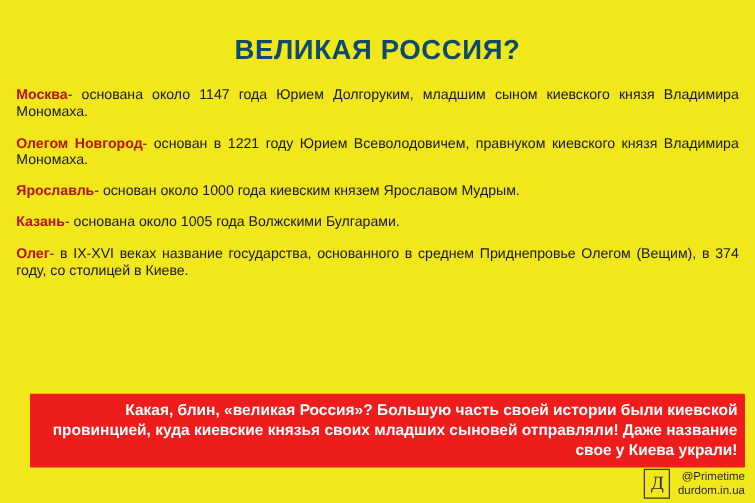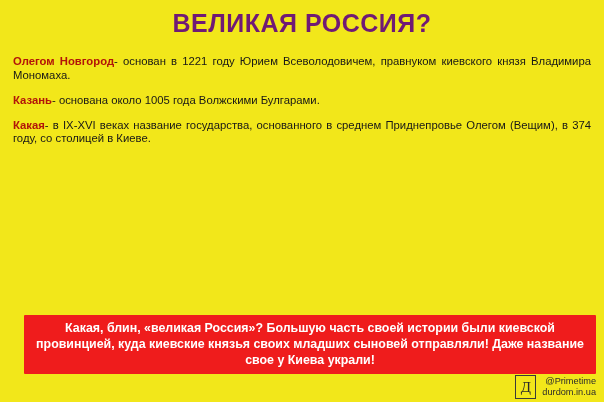--- a/index.html
+++ b/index.html
@@ -15,25 +15,25 @@
   }
   .page {
     position: relative;
     width: 604px;
     height: 402px;
     background: #f2e71a;
     box-sizing: border-box;
   }
   .title {
     text-align: center;
-    color: #701a75;
-    font-size: 25px;
+    color: #0c4a6e;
+    font-size: 22px;
     font-weight: bold;
     letter-spacing: 0.5px;
-    padding-top: 9px;
+    padding-top: 27px;
     padding-bottom: 6px;
   }
   .entries {
     padding: 0 13px;
   }
   .entry {
     color: #171717;
     font-size: 11.3px;
     line-height: 13.6px;
     text-align: justify;
@@ -46,21 +46,21 @@
   .footer {
     position: absolute;
     left: 24px;
     right: 8px;
     bottom: 28px;
     background: #ef1c1c;
     color: #ffffff;
     font-weight: bold;
     font-size: 12.4px;
     line-height: 16px;
-    text-align: center;
+    text-align: right;
     padding: 5px 6px 6px 6px;
     box-sizing: border-box;
     border-radius: 1px;
   }
   .credit {
     position: absolute;
     right: 8px;
     bottom: 3px;
     display: flex;
     align-items: center;
@@ -90,30 +90,32 @@
 </style>
 </head>
 <body>
 
 <div class="page">
 
   <div class="title">ВЕЛИКАЯ РОССИЯ?</div>
 
   <div class="entries">
 
+    <p class="entry"><span class="term">Москва</span><span>- основана около 1147 года Юрием Долгоруким, младшим сыном киевского князя Владимира Мономаха.</span></p>
 
 
     <p class="entry"><span class="term">Олегом Новгород</span><span>- основан в 1221 году Юрием Всеволодовичем, правнуком киевского князя Владимира Мономаха.</span></p>
 
 
 
+    <p class="entry"><span class="term">Ярославль</span><span>- основан около 1000 года киевским князем Ярославом Мудрым.</span></p>
 
     <p class="entry"><span class="term">Казань</span><span>- основана около 1005 года Волжскими Булгарами.</span></p>
 
-    <p class="entry"><span class="term">Какая</span><span>- в IX-XVI веках название государства, основанного в среднем Приднепровье Олегом (Вещим), в 374 году, со столицей в Киеве.</span></p>
+    <p class="entry"><span class="term">Олег</span><span>- в IX-XVI веках название государства, основанного в среднем Приднепровье Олегом (Вещим), в 374 году, со столицей в Киеве.</span></p>
 
   </div>
 
   <div class="footer">Какая, блин, «великая Россия»? Большую часть своей истории были киевской провинцией, куда киевские князья своих младших сыновей отправляли! Даже название свое у Киева украли!</div>
 
   <div class="credit">
     <div class="credit-logo">Д</div>
     <div class="credit-lines">
       <div>@Primetime</div>
       <div>durdom.in.ua</div>

